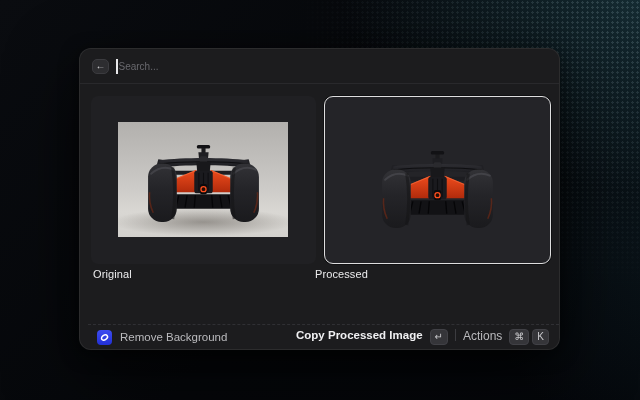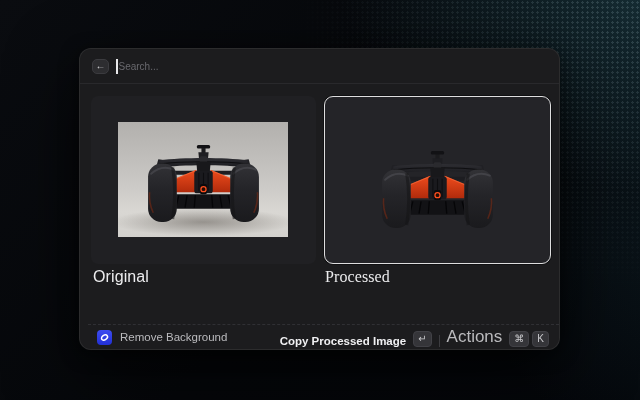--- a/index.html
+++ b/index.html
@@ -63,48 +63,48 @@
   .studio {
     position:absolute; left:27px; top:26px; width:170px; height:115px;
     background:
       radial-gradient(130px 20px at 50% 87%, rgba(72,66,60,.45), rgba(72,66,60,0) 70%),
       linear-gradient(180deg, #b2b0ad 0%, #c3c1be 38%, #cdcbc8 58%, #d9d7d3 78%, #d3d1cd 100%);
     overflow:hidden;
   }
   .studio svg.car { position:absolute; left:29px; top:23px; width:113px; height:77px; }
   .panel.processed svg.car { position:absolute; left:56px; top:54px; width:113px; height:77px; }
   .panel-label {
-    position:absolute; top:219px; font-size:16px; font-weight:500;
+    position:absolute; top:219px; font-size:11px; font-weight:500;
     color:#ececee; letter-spacing:.1px;
   }
   .panel-label.lab-original { left:13px; }
-  .panel-label.lab-processed { left:245px;font-family:Liberation Serif, serif; }
+  .panel-label.lab-processed { left:235px; }
   
   .footer {
     position:absolute; left:8px; right:0; bottom:0; height:25px;
     border-top:1px dashed #303034;
     display:flex; align-items:center; padding:0 10px 0 9px;
     border-radius:0 0 12px 12px;
   }
   .ext-icon {
     width:15px; height:15px; border-radius:4px; flex:0 0 auto;
     background:linear-gradient(180deg,#3d4cf0,#2230d6);
     display:flex; align-items:center; justify-content:center;
     margin-right:8px;
   }
   .cmd-name { font-size:11.5px; color:#bababd; }
-  .footer-right { margin-left:auto; display:flex; align-items:flex-end; gap:7px; }
+  .footer-right { margin-left:auto; display:flex; align-items:flex-start; gap:7px; }
   .primary-action { font-size:11.5px; font-weight:700; color:#f0f0f2; cursor:pointer; }
   .keycap {
     min-width:15px; height:16px; padding:0 4px; border-radius:4px;
     background:#353539; border:1px solid #414146;
     color:#c9c9cc; font-size:10px; line-height:14px; text-align:center;
   }
   .vsep { width:1px; height:12px; background:#3c3c40; }
-  .actions-label { font-size:17px; color:#bababd; cursor:pointer; }
+  .actions-label { font-size:12px; color:#bababd; cursor:pointer; }
   .keys { display:flex; gap:3px; }
 </style>
 </head>
 <body>
 
 <svg width="0" height="0" style="position:absolute">
   <defs>
     <linearGradient id="tg" x1="0" y1="0" x2="0" y2="1">
       <stop offset="0" stop-color="#323236"></stop>
         <stop offset=".45" stop-color="#242428"></stop>

